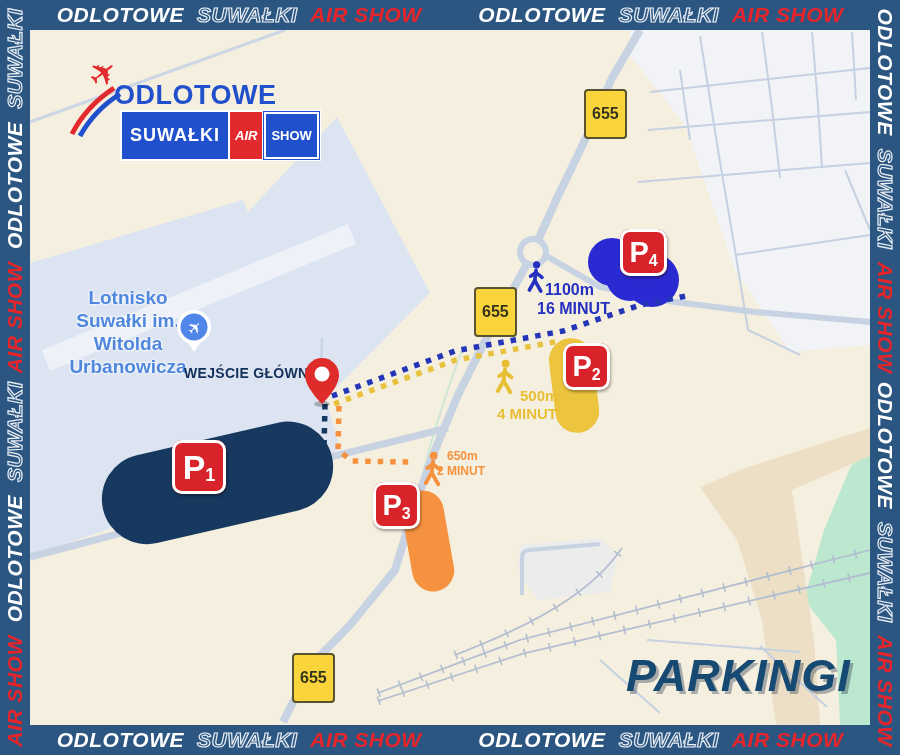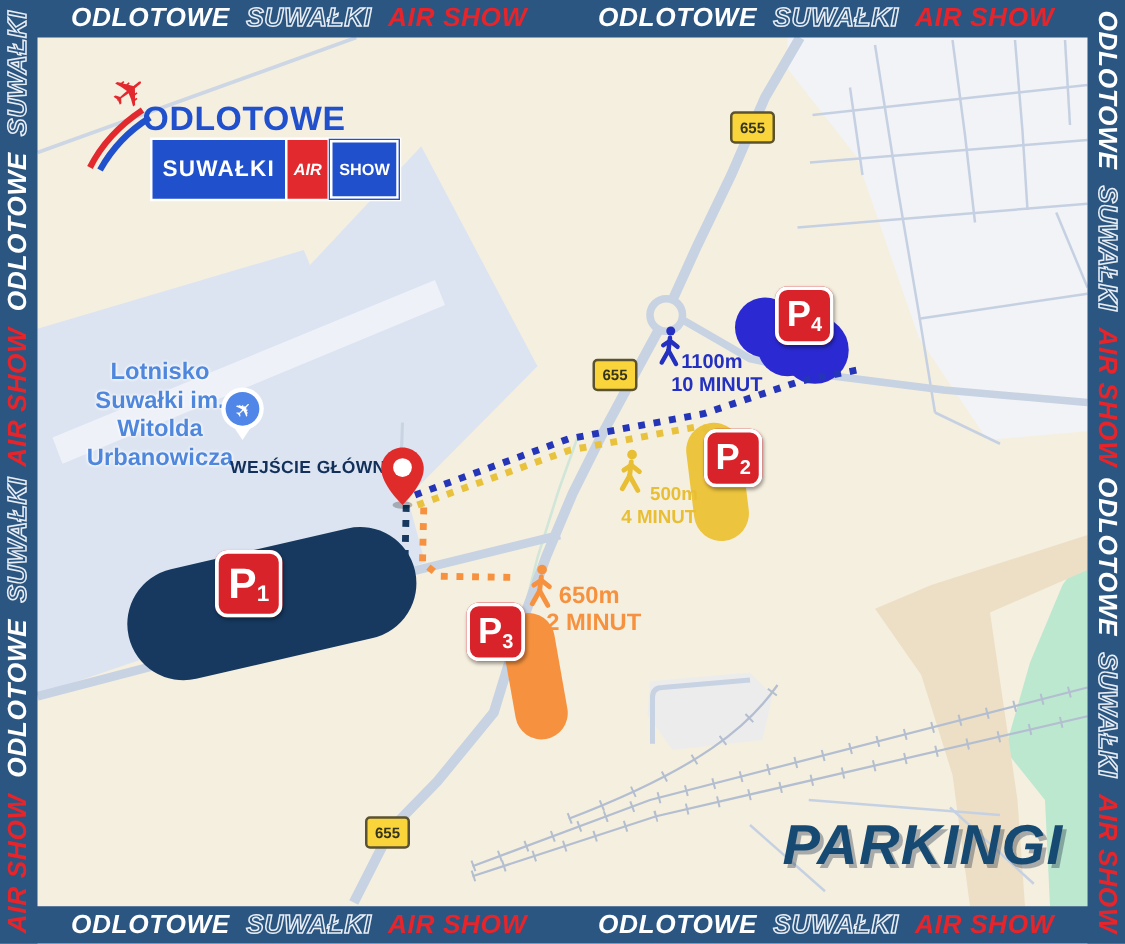--- a/index.html
+++ b/index.html
@@ -47,21 +47,21 @@
   .pbadge .pn{line-height:1;transform:translateY(8px);}
   
   .dist{position:absolute;z-index:11;font-weight:800;line-height:1;white-space:nowrap;}
   .dist .m{display:block;}
   .dist .t{display:block;margin-top:3px;}
   .dist-blue{color:#2430c0;}
   .dist-yellow{color:#e8bf34;}
   .dist-orange{color:#f6923f;}
   
   .shield{position:absolute;z-index:9;background:#f9d43a;border:2px solid #5b5330;
-    border-radius:4px;color:#35351f;font-size:12px;font-weight:700;padding:4px 6px;}
+    border-radius:4px;color:#35351f;font-size:16px;font-weight:700;padding:14px 6px;}
   
   .page-title{left:626px;top:650px;font-size:45px;font-weight:900;font-style:italic;
     color:#164a73;letter-spacing:1px;z-index:10;
     text-shadow:3px 3px 0 rgba(22,42,66,.35);}
   .walker{position:absolute;z-index:11;}
 </style>
 </head>
 <body>
 
 <svg id="mapsvg" width="900" height="755" viewBox="0 0 900 755">
@@ -205,27 +205,27 @@
     <path d="M10 8.5 L9 17"></path>
       <path d="M10 10.5 L15 14.5"></path>
       <path d="M10 10.5 L5.5 13.5"></path>
     <path d="M9 17 L14 26"></path>
       <path d="M9 17 L4.5 25"></path>
   </g>
 </svg>
 
 <div class="dist dist-blue" style="left:545px;top:282px;font-size:16px">
   <span class="m">1100m</span>
-  <span class="t" style="margin-left:-8px">10 MINUT</span>
+  <span class="t" style="margin-left:-8px">16 MINUT</span>
 </div>
 <div class="dist dist-yellow" style="left:520px;top:388px;font-size:15px">
   <span class="m">500m</span>
   <span class="t" style="margin-left:-23px">4 MINUT</span>
 </div>
-<div class="dist dist-orange" style="left:447px;top:467px;font-size:19px">
+<div class="dist dist-orange" style="left:447px;top:450px;font-size:12px">
   <span class="m">650m</span>
   <span class="t" style="margin-left:-10px">2 MINUT</span>
 </div>
 
 <div class="shield" style="left:584px;top:89px">655</div>
 <div class="shield" style="left:474px;top:287px">655</div>
 <div class="shield" style="left:292px;top:653px">655</div>
 
 <div class="abs page-title">PARKINGI</div>
 

